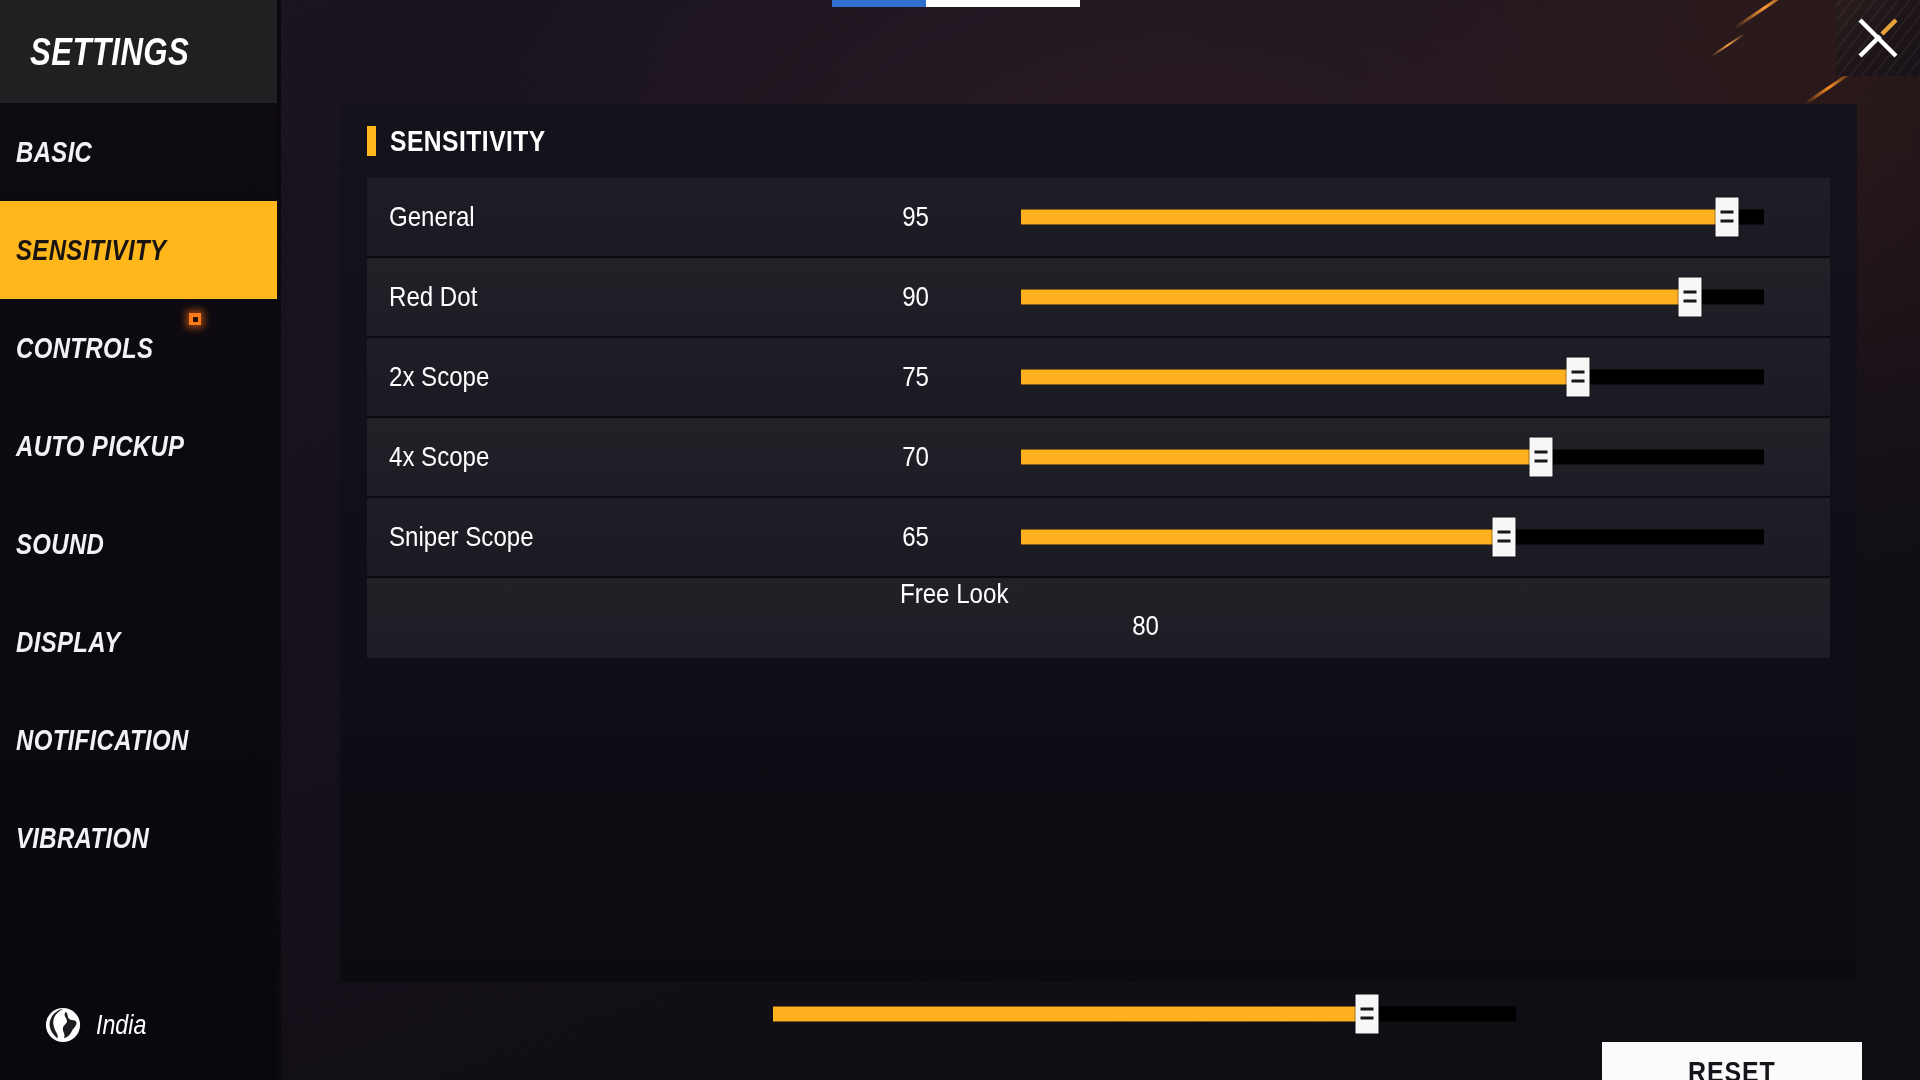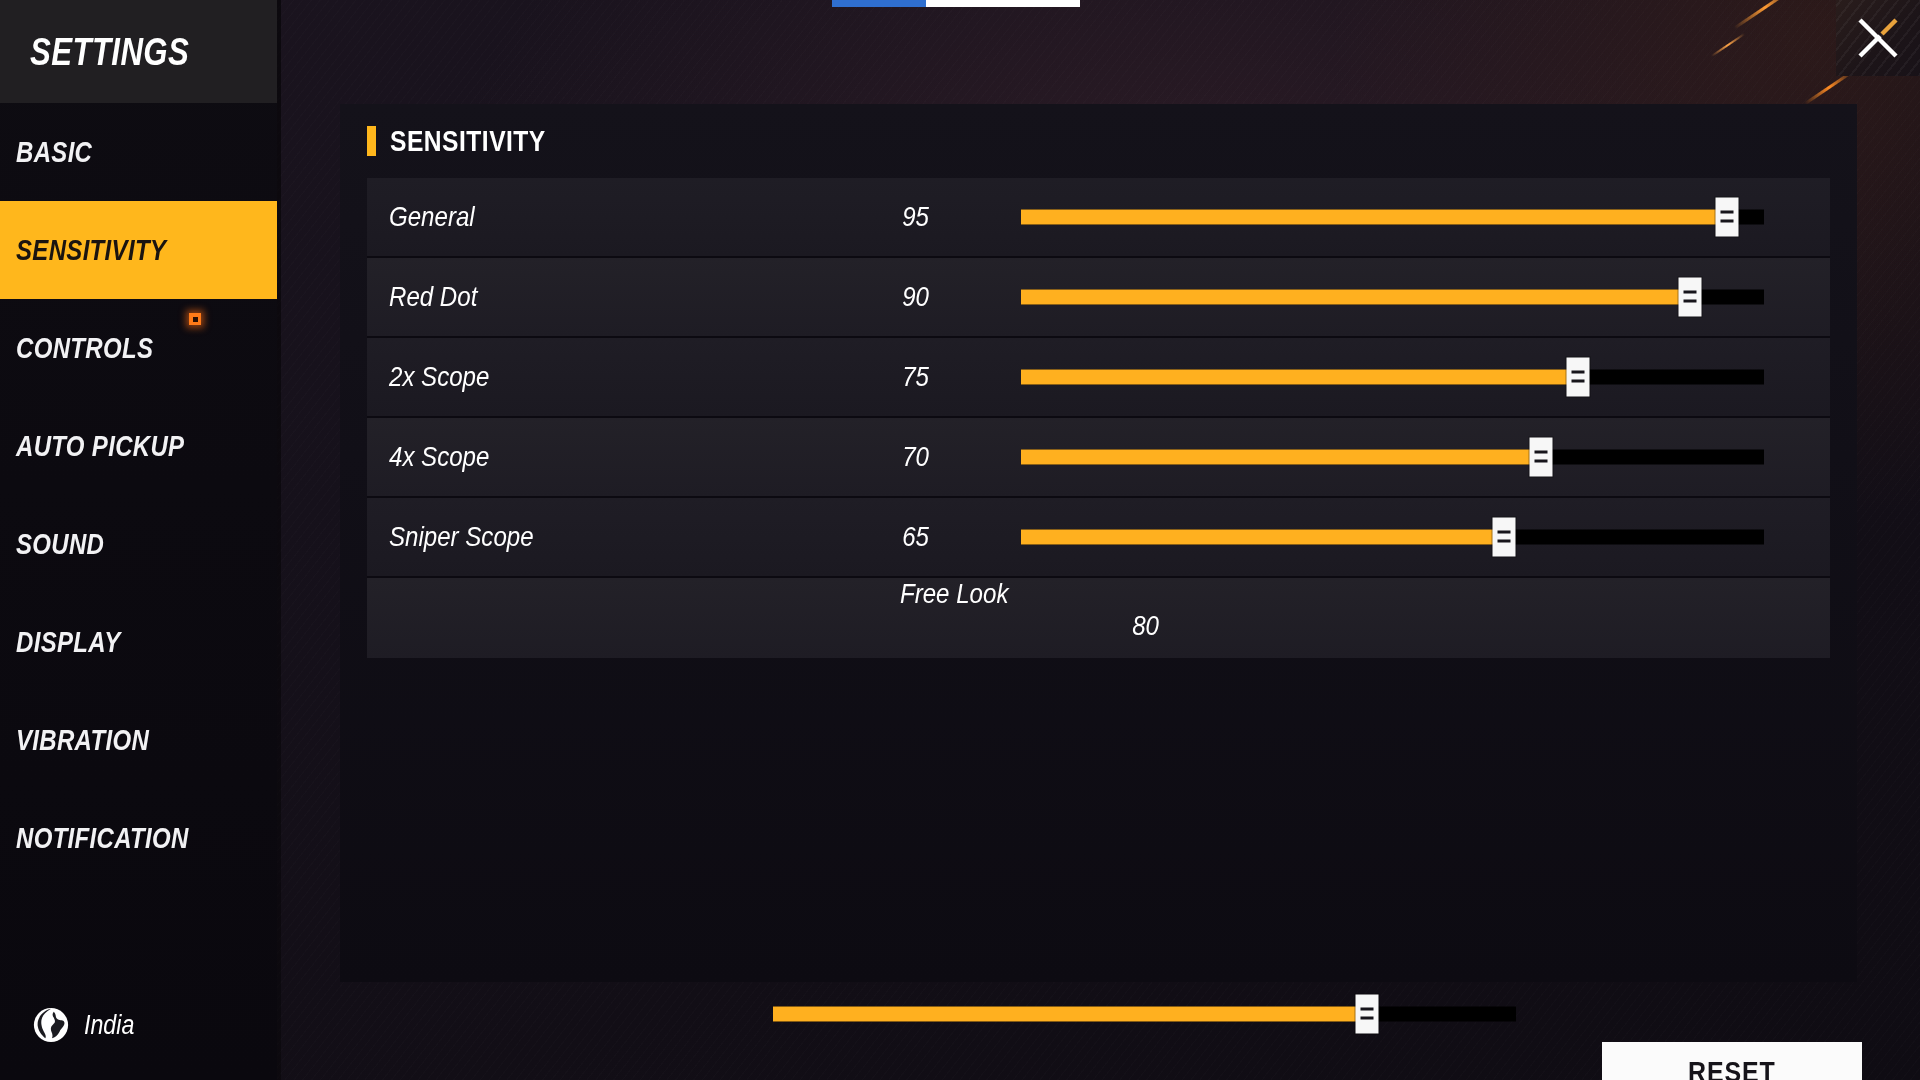--- a/index.html
+++ b/index.html
@@ -151,21 +151,21 @@
     background: #2a0f03;
   }
 
   
   .lang-row {
     position: absolute;
     left: 0; bottom: 0;
     width: 277px; height: 110px;
     display: flex;
     align-items: center;
-    padding-left: 32px;
+    padding-left: 44px;
     cursor: pointer;
   }
   .globe-icon {
     width: 38px; height: 38px;
     flex: 0 0 38px;
   }
   .lang-label {
     color: #ffffff;
     font-size: 27px;
     font-weight: 400;
@@ -220,21 +220,20 @@
     width: calc(100% - 54px);
   }
 
   .row {
     position: relative;
     height: 80px;
     display: flex;
     align-items: center;
     border-bottom: 2px solid #0c0a11;
     background: linear-gradient(180deg, #1f1d25 0%, #1b1921 100%);
-    font-style: italic;
   }
   .row:nth-child(even) {
     background: linear-gradient(180deg, #232128 0%, #1e1c24 100%);
   }
   .row:last-child { border-bottom: none; flex-direction: column; }
 
   .row-label {
     color: #ffffff;
     font-size: 28px;
     font-weight: 400;
@@ -356,24 +355,24 @@
         <div class="nav-item">
           <div class="nav-label">AUTO PICKUP</div>
         </div>
         <div class="nav-item">
           <div class="nav-label">SOUND</div>
         </div>
         <div class="nav-item">
           <div class="nav-label">DISPLAY</div>
         </div>
         <div class="nav-item">
+          <div class="nav-label">NOTIFICATION</div>
+        </div>
+        <div class="nav-item">
           <div class="nav-label">VIBRATION</div>
-        </div>
-        <div class="nav-item">
-          <div class="nav-label">NOTIFICATION</div>
         </div>
       </div>
     <div class="lang-row">
       <svg class="globe-icon" viewBox="0 0 40 40">
         <circle cx="20" cy="20" r="18" fill="#ffffff"></circle>
         <path d="M20 3 C11 8 9 14 10 20 C11 27 16 30 14 34 C12 32 7 28 6 21 C5 13 11 5 20 3 Z" fill="#1b1b20"></path>
         <path d="M23 6 C26 9 24 12 27 14 C30 16 33 14 34 17 C35 21 31 23 29 27 C27 31 24 33 21 34 C23 29 19 27 20 23 C21 19 25 19 24 15 C23 11 20 10 23 6 Z" fill="#1b1b20"></path>
       </svg>
       <div class="lang-label">India</div>
     </div>

